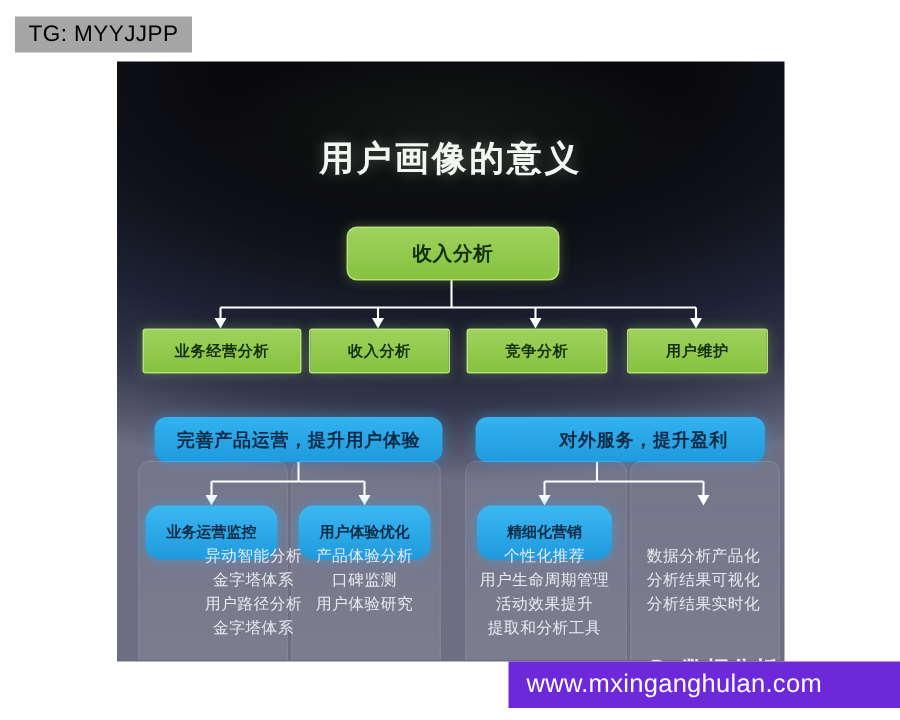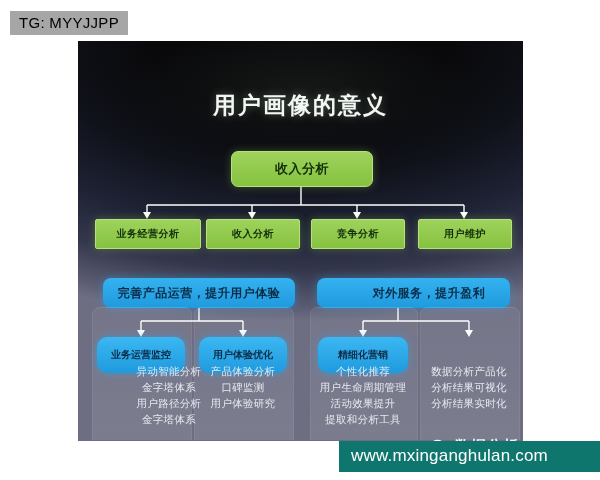--- a/index.html
+++ b/index.html
@@ -195,21 +195,21 @@
     background: #a6a6a6;
     color: #000000;
     font-size: 15px;
     padding: 3px 9px 4px 9px;
     letter-spacing: 0.3px;
   }
   .wm-bottom {
     position: absolute;
     left: 339px;
     top: 441px;
-    background: #0f766e;
+    background: #6d28d9;
     color: #ffffff;
     font-size: 17px;
     padding: 5px 10px 6px 12px;
     letter-spacing: 0.2px;
     width: 239px;
   }
 </style>
 </head>
 <body>
 

